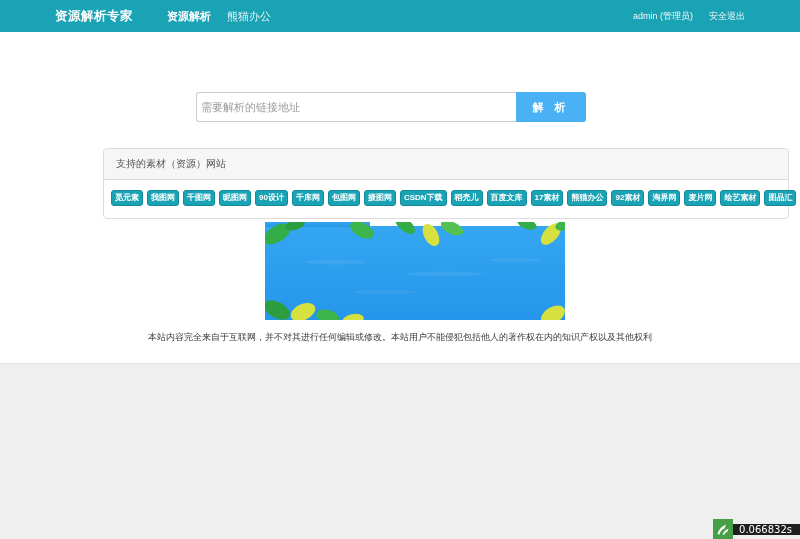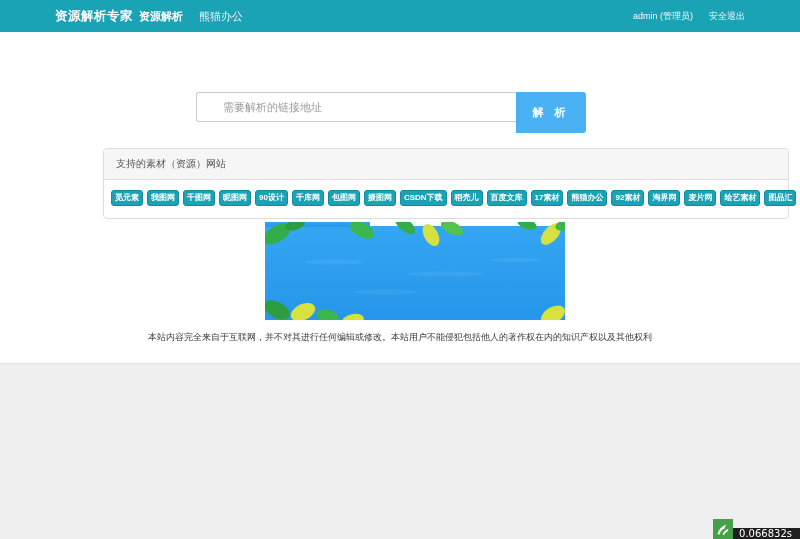--- a/index.html
+++ b/index.html
@@ -15,21 +15,21 @@
 
   
   .navbar {
     position:absolute; top:0; left:0; right:0; height:32px;
     background:#19a3b5;
     display:flex; align-items:center;
     padding:0 55px;
   }
   .navbar .brand {
     color:#fff; font-weight:bold; font-size:12.5px; text-decoration:none;
-    margin-right:6px; letter-spacing:0.5px; cursor:pointer;
+    margin-right:34px; letter-spacing:0.5px; cursor:pointer;
   }
   .navbar .nav-link {
     color:rgba(255,255,255,0.9); font-size:11px; text-decoration:none;
     margin-right:16px; cursor:pointer;
   }
   .navbar .nav-link.active { color:#ffffff; font-weight:bold; }
   .navbar .spacer { flex:1; }
   .navbar .right-link {
     color:rgba(255,255,255,0.95); font-size:9px; text-decoration:none;
     margin-left:16px; cursor:pointer;
@@ -37,27 +37,27 @@
 
   
   .search-row {
     position:absolute; top:92px; left:196px;
     display:flex; width:390px; height:30px;
   }
   .search-input {
     flex:1; height:30px;
     border:1px solid #ccc; border-right:none;
     border-radius:3px 0 0 3px;
-    padding:0 26px; font-size:11px; color:#333;
+    padding:0 4px; font-size:11px; color:#333;
     outline:none;
     font-family:"Liberation Sans","DejaVu Sans",sans-serif;
   }
   .search-input::placeholder { color:#9a9a9a; }
   .parse-btn {
-    width:70px; height:41px;
+    width:70px; height:30px;
     background:#4ab1f5; color:#fff;
     border:none; border-radius:0 3px 3px 0;
     font-size:11px; font-weight:bold; letter-spacing:4px;
     cursor:pointer;
     font-family:"Liberation Sans","DejaVu Sans",sans-serif;
   }
 
   
   .panel {
     position:absolute; top:148px; left:57px; width:686px;
@@ -106,21 +106,21 @@
   
   .page-footer {
     position:absolute; top:363px; left:0; right:0; bottom:0;
     background:#efefef;
     border-top:1px solid #e4e4e4;
   }
 
   
   .debug-bar {
     position:absolute; right:0; bottom:0;
-    display:flex; align-items:flex-end; height:20px;
+    display:flex; align-items:center; height:20px;
   }
   .debug-icon {
     width:20px; height:20px;
     background:#45a047;
     display:flex; align-items:center; justify-content:center;
     cursor:pointer;
   }
   .debug-time {
     background:#1f1f1f; color:#ffffff;
     font-size:10px;

